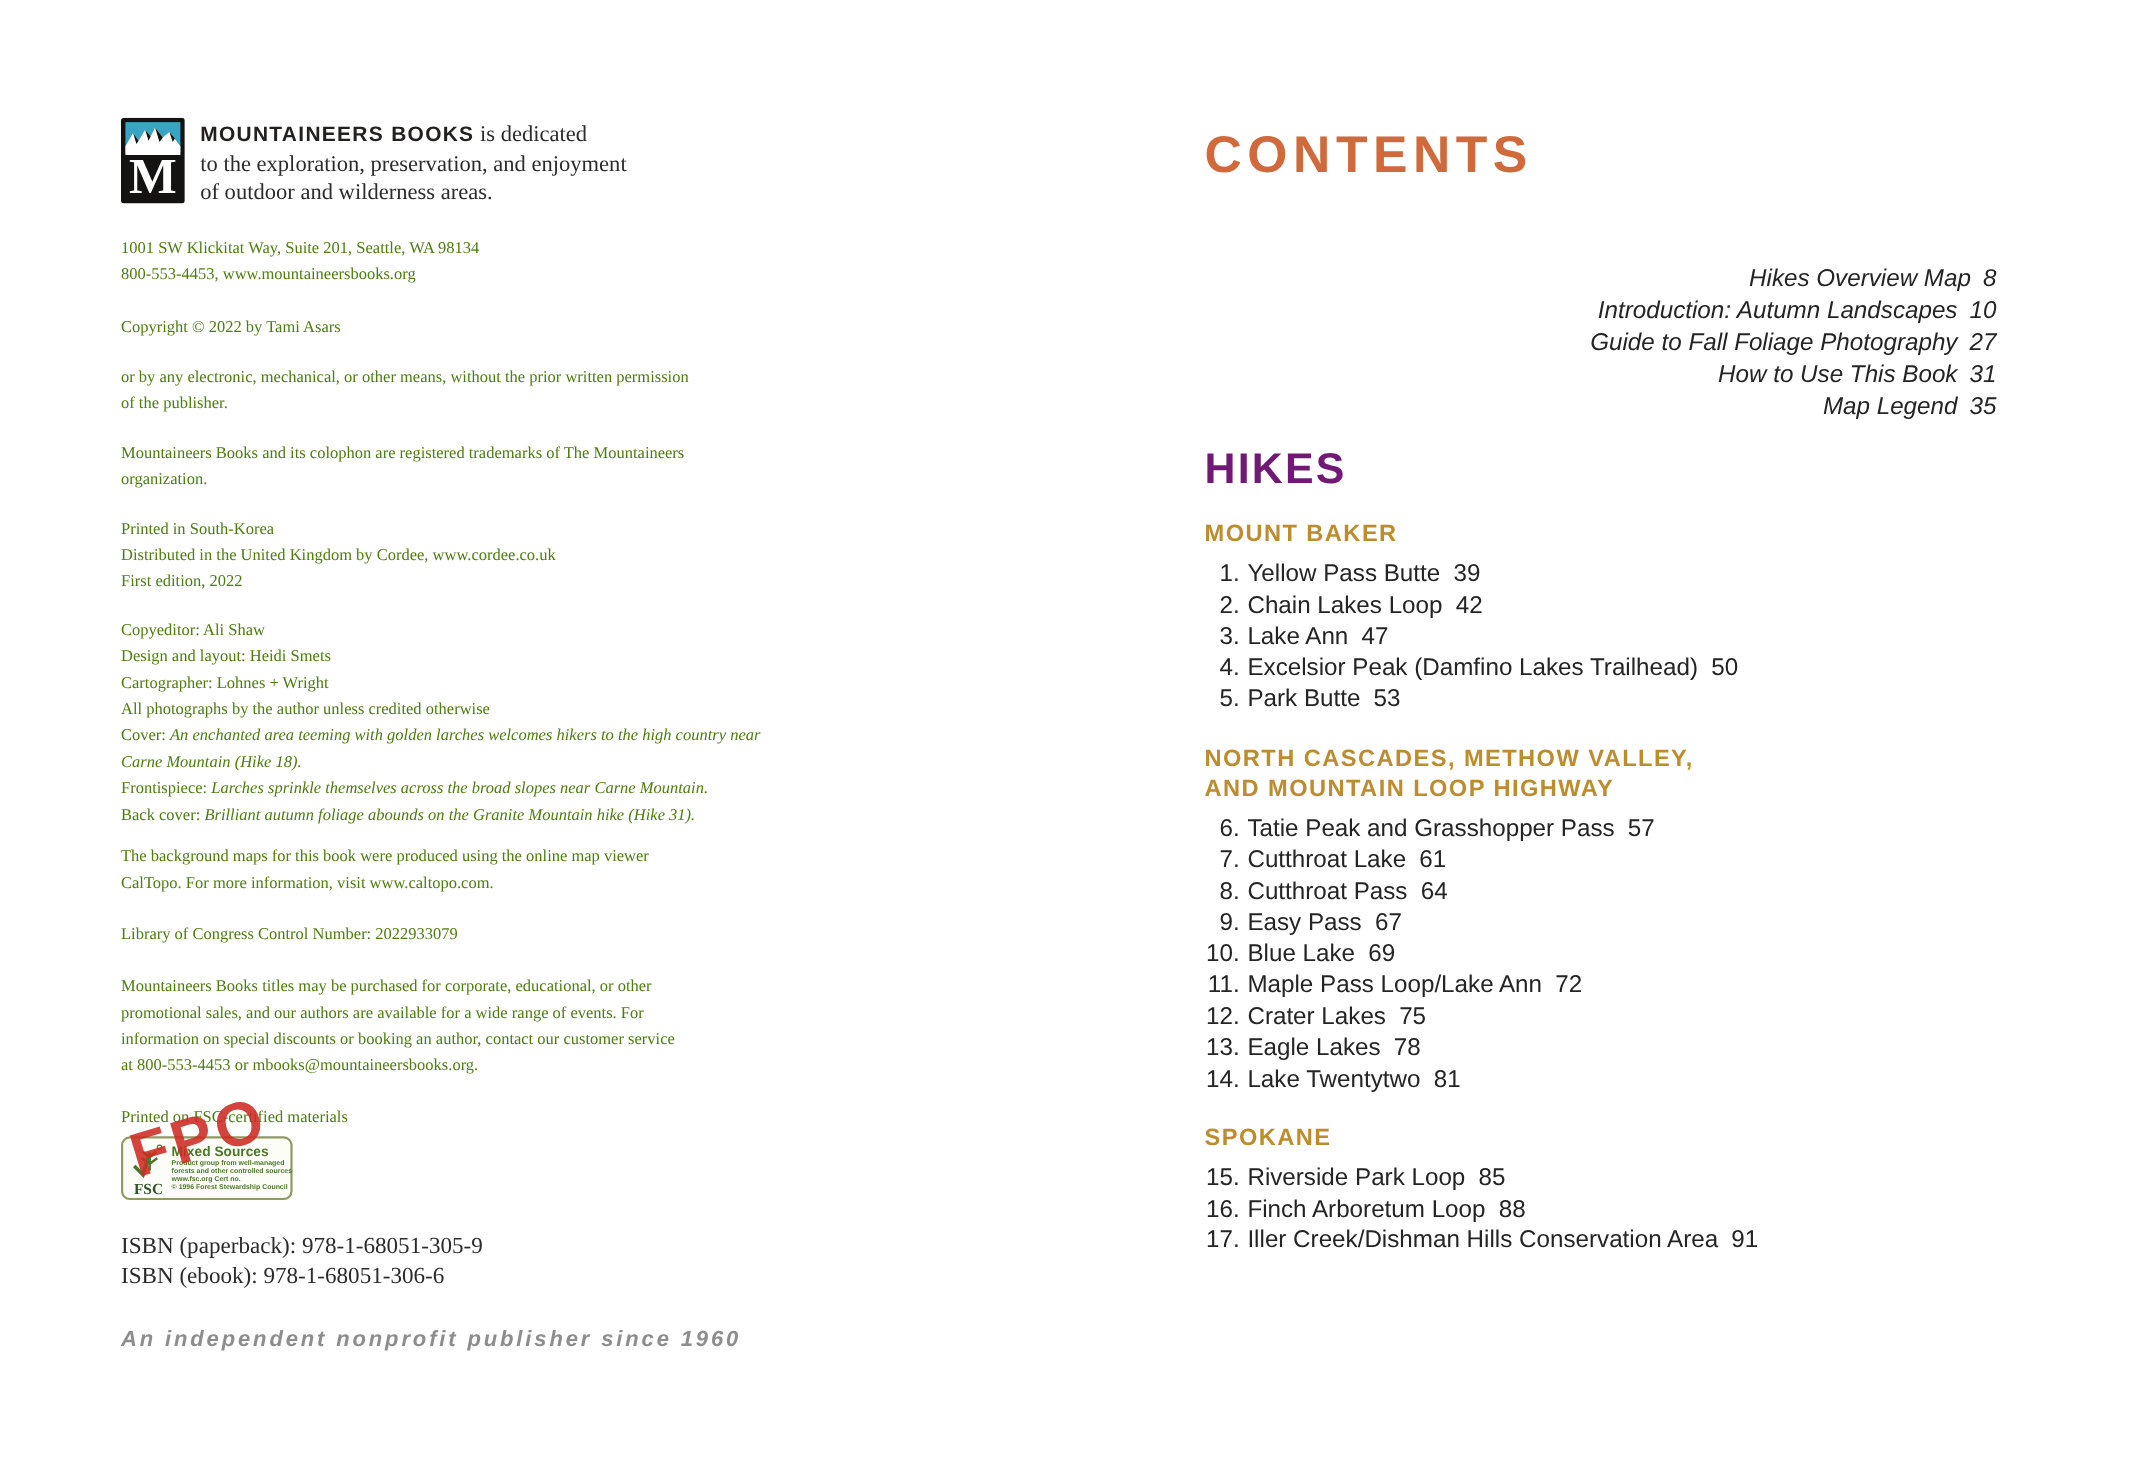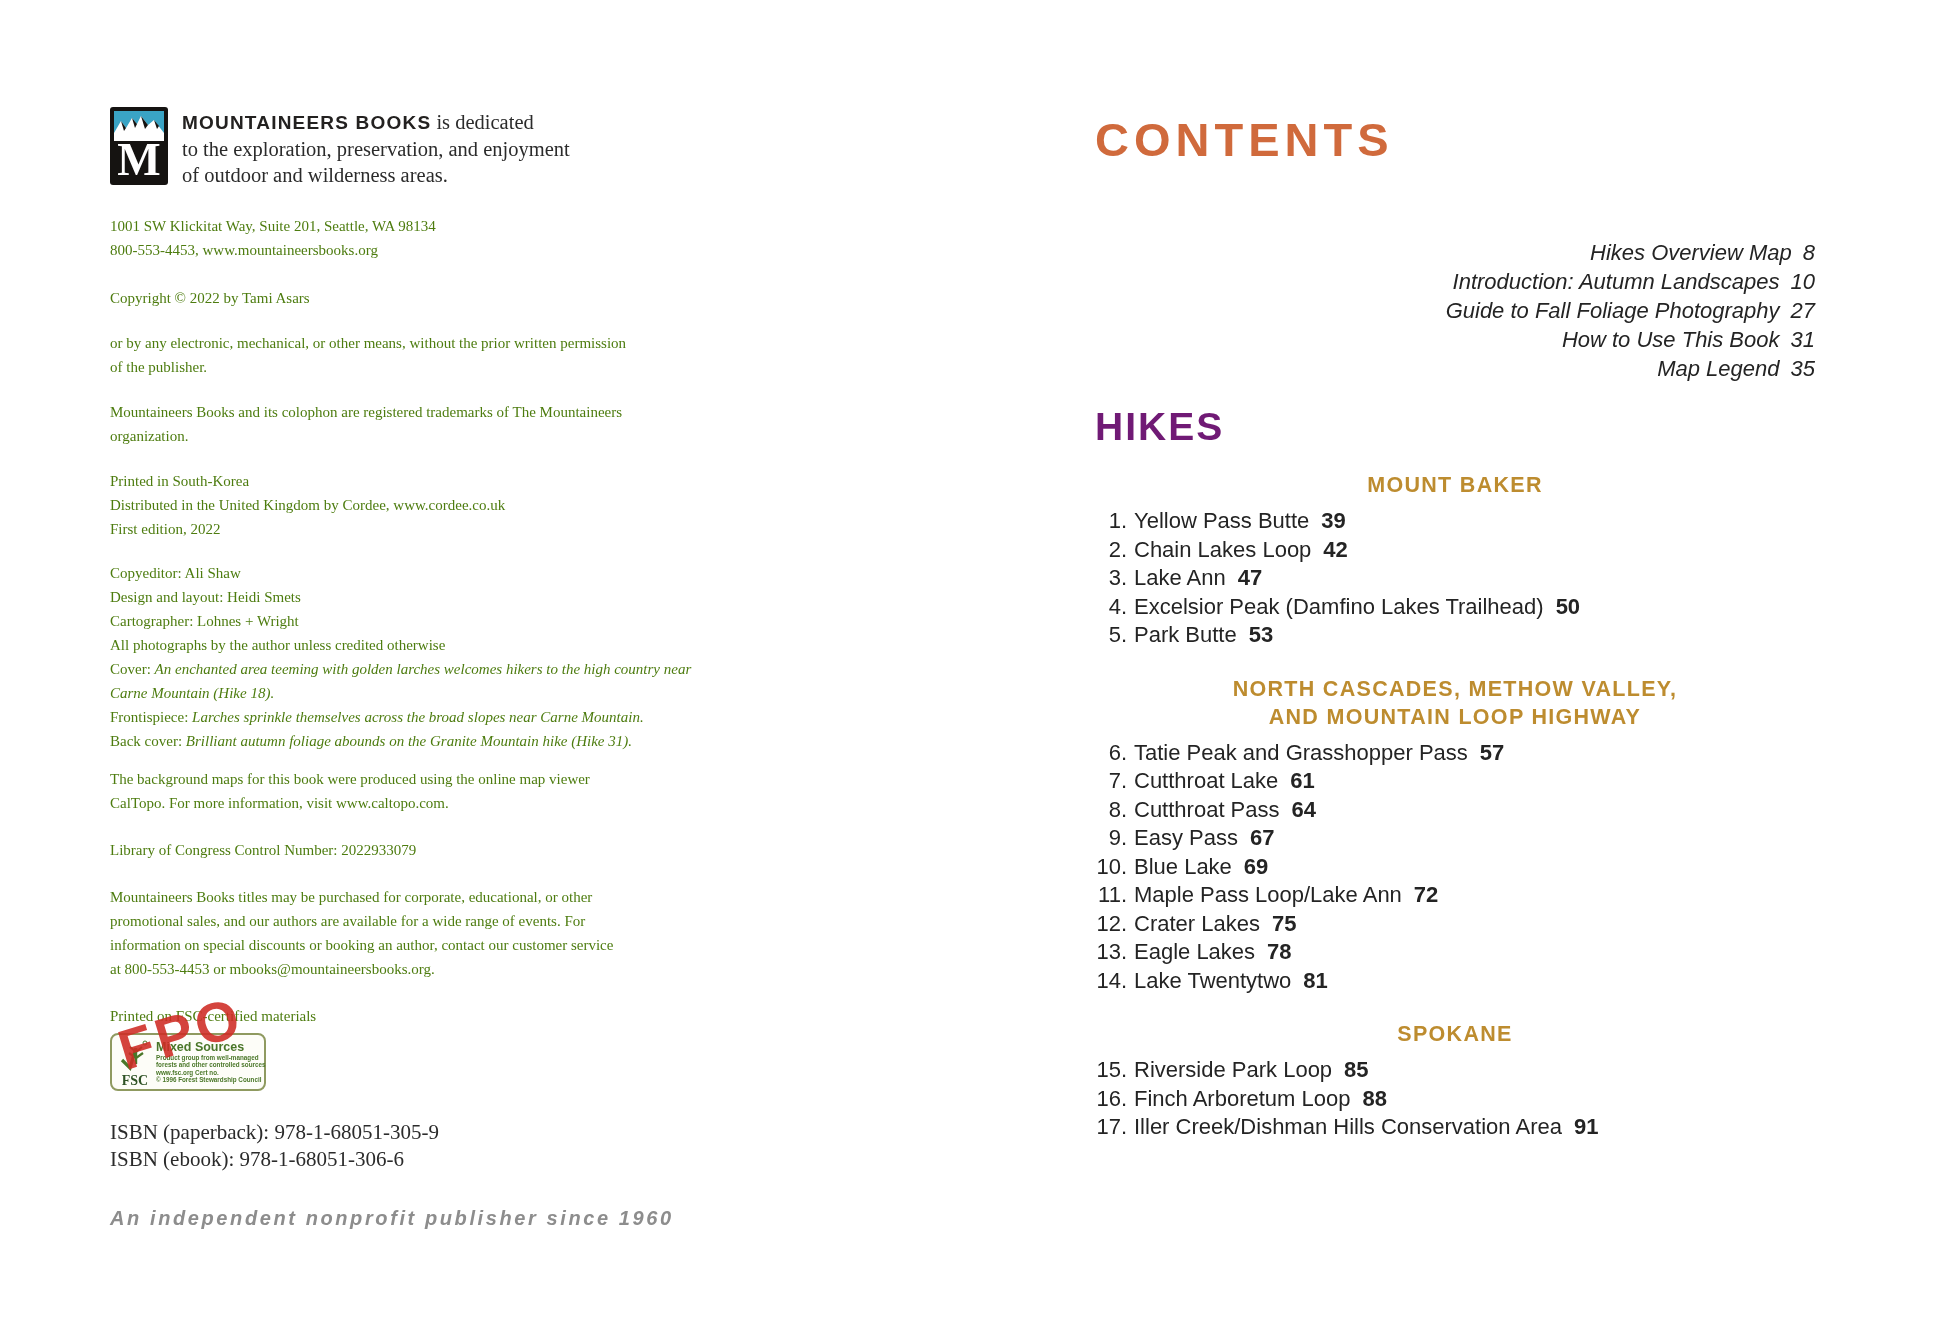--- a/index.html
+++ b/index.html
@@ -45,26 +45,26 @@
   .page-right{position:absolute;left:1095px;top:116px;width:720px;
               font-family:"Liberation Sans",sans-serif;color:#242424;}
   .contents-title{font-weight:bold;font-size:47px;letter-spacing:5px;color:#d06a3c;line-height:1;}
   .front-matter{margin-top:75px;}
   .fm-row{font-style:italic;font-size:22px;line-height:29px;white-space:nowrap;text-align:right;}
   .fm-page{margin-left:11px;}
   .hikes-title{margin-top:24px;font-weight:bold;font-size:39px;letter-spacing:2px;color:#701a75;line-height:1;}
   .section{margin-top:0;}
   .sec-heading{margin-top:25px;font-weight:bold;font-size:21.5px;letter-spacing:1.3px;
                color:#bd8c2f;line-height:28px;}
-  .sec-heading .line{font-size:21.5px;line-height:28px;color:#bd8c2f;font-family:"Liberation Sans",sans-serif;text-align:center;}
+  .sec-heading .line{font-size:21.5px;line-height:28px;color:#bd8c2f;font-family:"Liberation Sans",sans-serif;}
   .hike-list{margin-top:8px;}
   .hike-row{display:flex;font-size:22px;line-height:28.5px;white-space:nowrap;}
   .hike-num{width:32px;text-align:right;flex:0 0 auto;}
   .hike-title{margin-left:7px;}
-  .hike-page{margin-left:12px;font-weight:bold;}
+  .hike-page{margin-left:12px;}
 </style>
 </head>
 <body>
 
 <div class="spread">
 
   <div class="page-left">
 
     <div class="logo-row">
       <svg class="logo-svg" width="58" height="78" viewBox="0 0 58 78">

